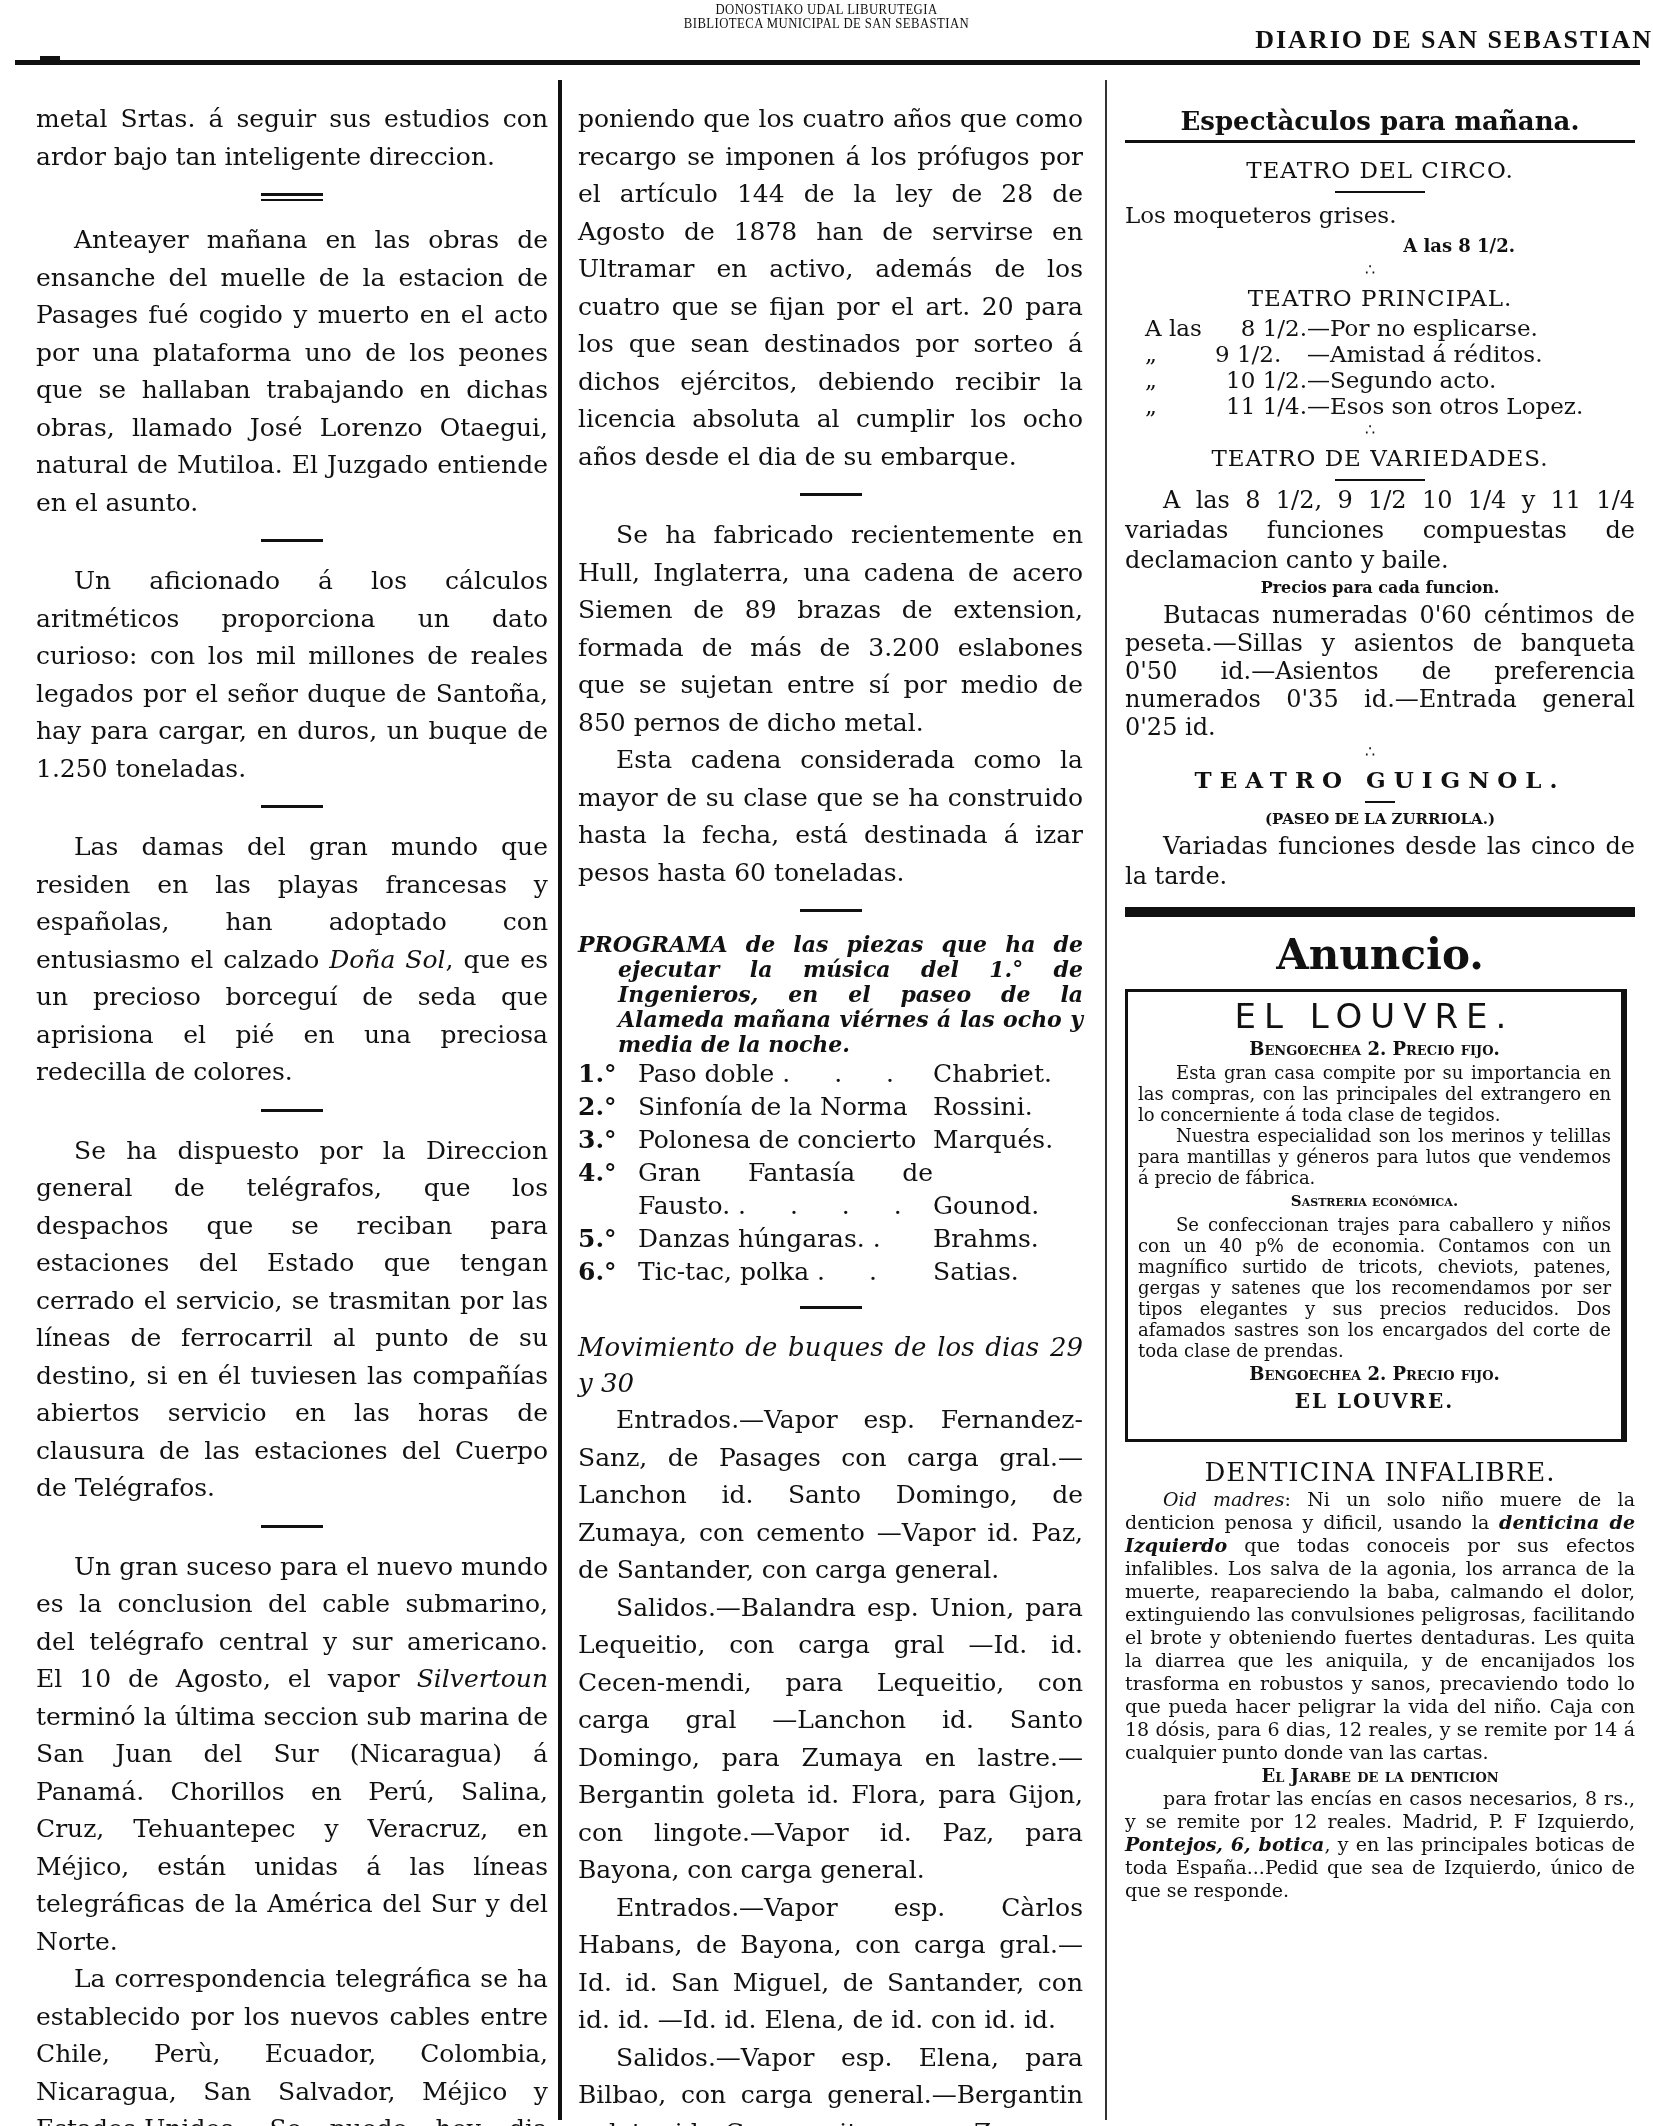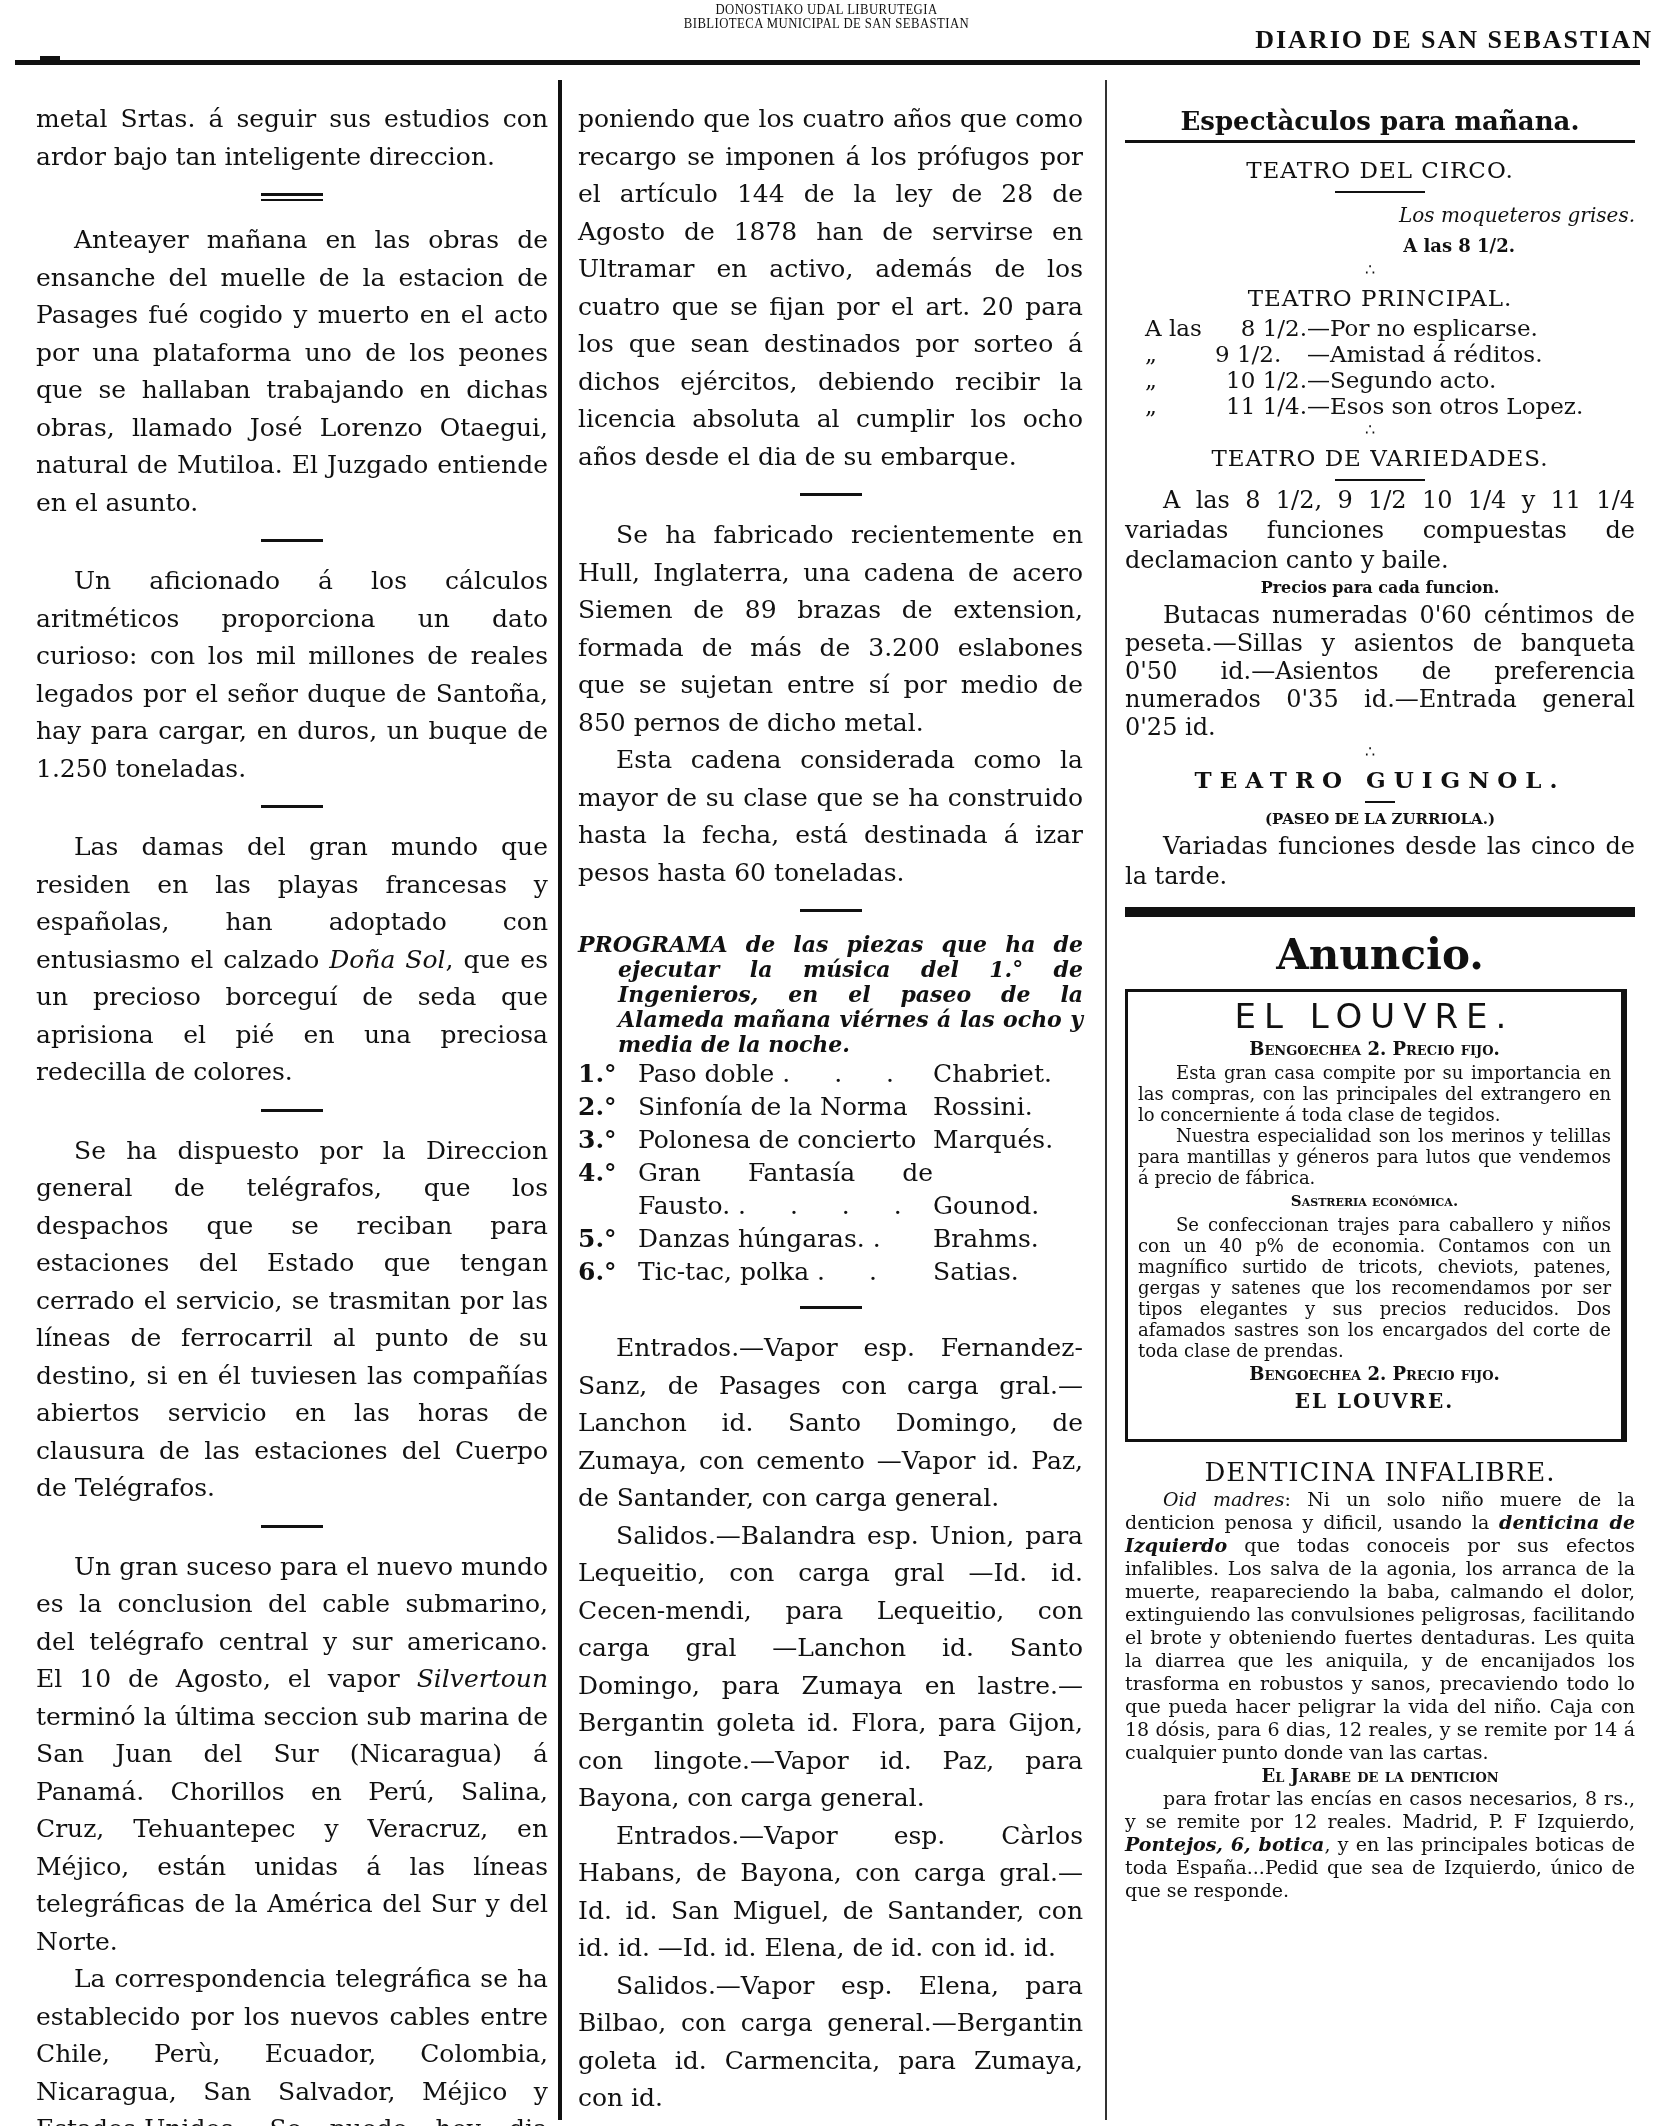--- a/index.html
+++ b/index.html
@@ -38,21 +38,21 @@
 
   .mov-head { font-style: italic; font-size: 26px; line-height: 36px; }
 
   .c3-head { font-family: "DejaVu Serif", serif; font-weight: bold; font-size: 26px; text-align: center; line-height: 34px; margin-top: 4px; }
   .c3-rule { height: 3px; background: #111; margin: 2px 0 10px 0; }
   .theatre { text-align: center; font-size: 23px; letter-spacing: 1px; line-height: 34px; }
   .theatre.spaced { letter-spacing: 8px; font-weight: bold; }
   .tiny-orn { width: 90px; height: 2px; background: #111; margin: 4px auto; }
   .asterism { text-align: center; font-size: 16px; line-height: 14px; letter-spacing: 20px; margin: 4px 0; }
   .right-small { text-align: right; font-size: 18px; font-weight: bold; padding-right: 120px; line-height: 26px; }
-  .play { text-align: right; font-style: italic; font-size: 20px; line-height: 36px; }
+  .play { text-align: left; font-size: 23px; line-height: 36px; }
   .sched { font-size: 23px; line-height: 26px; text-align: left; }
   .sched-row { display: flex; }
   .small-bold-center { text-align: center; font-weight: bold; font-size: 16px; line-height: 26px; }
   .small-caps-center { text-align: center; font-size: 15px; line-height: 24px; font-variant: small-caps; font-weight: bold; }
   .heavy-rule { height: 10px; background: #111; margin: 16px 0 10px 0; }
   .anuncio { text-align: center; font-family: "DejaVu Serif", serif; font-weight: bold; font-size: 42px; line-height: 56px; }
   .ad-box { border: 3px solid #111; border-right-width: 6px; margin: 6px 8px 14px 0; padding: 4px 10px 24px 10px; }
   .ad-title { text-align: center; font-family: "DejaVu Sans", sans-serif; font-size: 34px; letter-spacing: 8px; line-height: 40px; }
   .ad-sub { text-align: center; font-variant: small-caps; font-weight: bold; font-size: 18px; line-height: 26px; }
   .ad-text { font-size: 18px; line-height: 21px; text-align: justify; }
@@ -124,20 +124,21 @@
       <span class="prog-title"><span>Danzas húngaras.</span> <span class="prog-dots">.</span></span>
       <span class="prog-comp">Brahms.</span>
     </div>
     <div class="prog-row">
       <span class="prog-num">6.°</span>
       <span class="prog-title"><span>Tic-tac, polka</span> <span class="prog-dots">. .</span></span>
       <span class="prog-comp">Satias.</span>
     </div>
   </div>
   <div class="sep"></div>
+  <p class="mov-head">Movimiento de buques de los dias 29 y 30</p>
   <p class="indent">Entrados.—Vapor esp. Fernandez-Sanz, de Pasages con carga gral.—Lanchon id. Santo Domingo, de Zumaya, con cemento —Vapor id. Paz, de Santander, con carga general.</p>
   <p class="indent">Salidos.—Balandra esp. Union, para Lequeitio, con carga gral —Id. id. Cecen-mendi, para Lequeitio, con carga gral —Lanchon id. Santo Domingo, para Zumaya en lastre.—Bergantin goleta id. Flora, para Gijon, con lingote.—Vapor id. Paz, para Bayona, con carga general.</p>
   <p class="indent">Entrados.—Vapor esp. Càrlos Habans, de Bayona, con carga gral.—Id. id. San Miguel, de Santander, con id. id. —Id. id. Elena, de id. con id. id.</p>
   <p class="indent">Salidos.—Vapor esp. Elena, para Bilbao, con carga general.—Bergantin goleta id. Carmencita, para Zumaya, con id.</p>
 </div>
 
 <div class="col col3">
   <div class="c3-head">Espectàculos para mañana.</div>
   <div class="c3-rule"></div>
 

